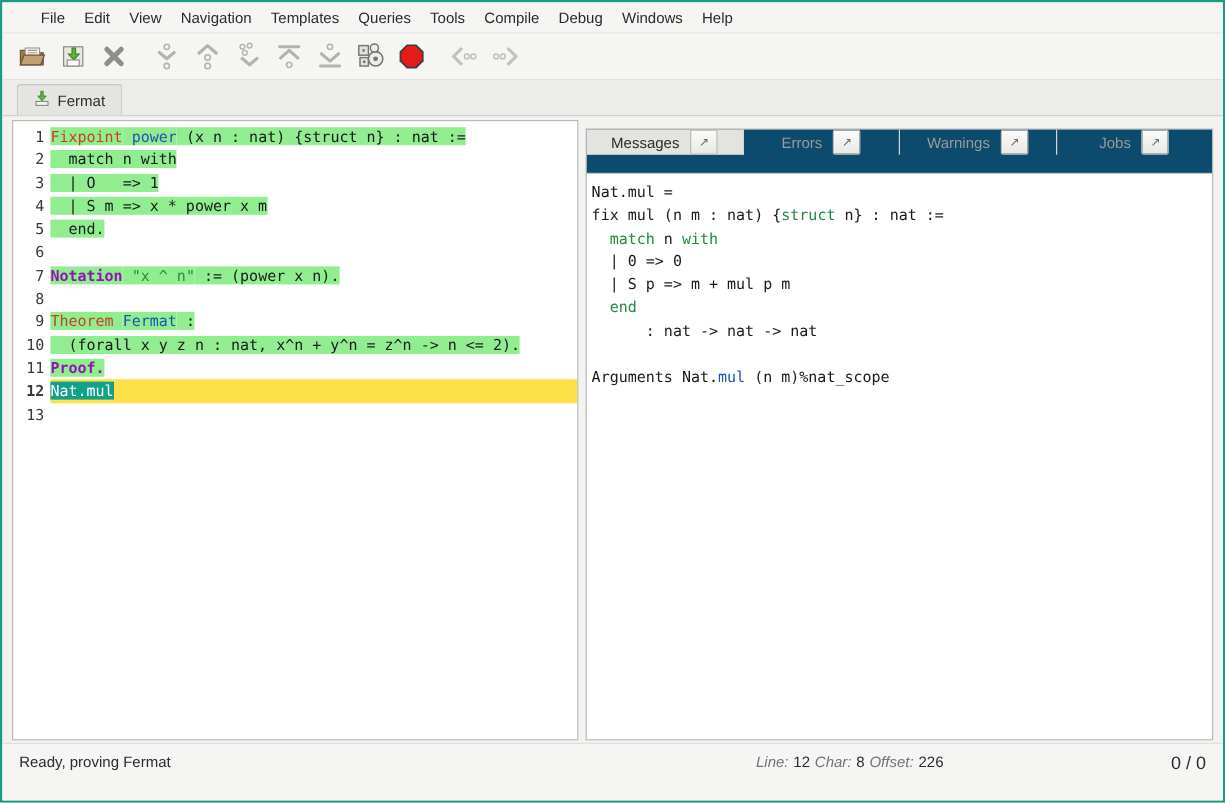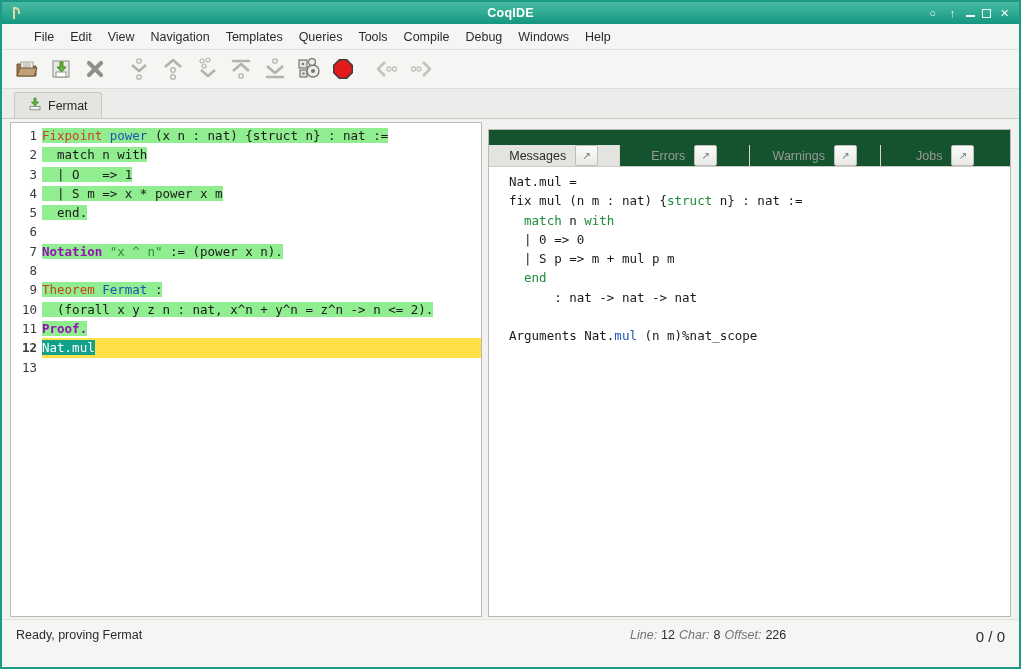--- a/index.html
+++ b/index.html
@@ -236,22 +236,22 @@
     flex: 1 1 auto;
     display: flex;
     flex-direction: column;
     min-height: 0;
     border: 1px solid #b9b9b6;
     background: #ffffff;
   }
   .msg-tabs {
     flex: 0 0 36px;
     display: flex;
-    align-items: flex-end;
-    background: #14532d;
+    align-items: flex-start;
+    background: #0c4a6e;
     border-bottom: 1px solid #c9c9c6;
   }
   .msg-tab {
     flex: 1 1 0;
     display: flex;
     align-items: center;
     justify-content: center;
     gap: 9px;
     font-size: 12.5px;
     color: #9a9a98;
@@ -274,21 +274,21 @@
     justify-content: center;
     font-size: 10px;
     color: #6a6a68;
     cursor: default;
   }
   .msg-body {
     flex: 1 1 auto;
     font-family: "DejaVu Sans Mono", "Liberation Mono", monospace;
     font-size: 12.5px;
     line-height: 19.3px;
-    padding: 5px 0 0 20px;
+    padding: 5px 0 0 4px;
     white-space: pre;
     color: #1a1a1a;
     overflow: hidden;
   }
 
   
   .statusbar {
     flex: 0 0 39px;
     background: #f5f5f4;
     border-top: 1px solid #e0e0de;
@@ -316,34 +316,20 @@
     right: 14px; top: 8px;
     font-size: 15px;
     color: #2b2b2b;
   }
 </style>
 </head>
 <body>
 
 <div id="app">
 
-  <div class="titlebar">
-    <div class="title-app-icon">
-      <div class="stem"></div>
-        <div class="hook"></div>
-    </div>
-    <div class="title-text">CoqIDE</div>
-    <div class="title-buttons">
-      <div class="tb-btn">○</div>
-      <div class="tb-btn">↑</div>
-      <div class="tb-min"></div>
-      <div class="tb-sq"></div>
-      <div class="tb-btn">✕</div>
-    </div>
-  </div>
 
   <div class="menubar">
     <div class="menu-item">File</div>
     <div class="menu-item">Edit</div>
     <div class="menu-item">View</div>
     <div class="menu-item">Navigation</div>
     <div class="menu-item">Templates</div>
     <div class="menu-item">Queries</div>
     <div class="menu-item">Tools</div>
     <div class="menu-item">Compile</div>

